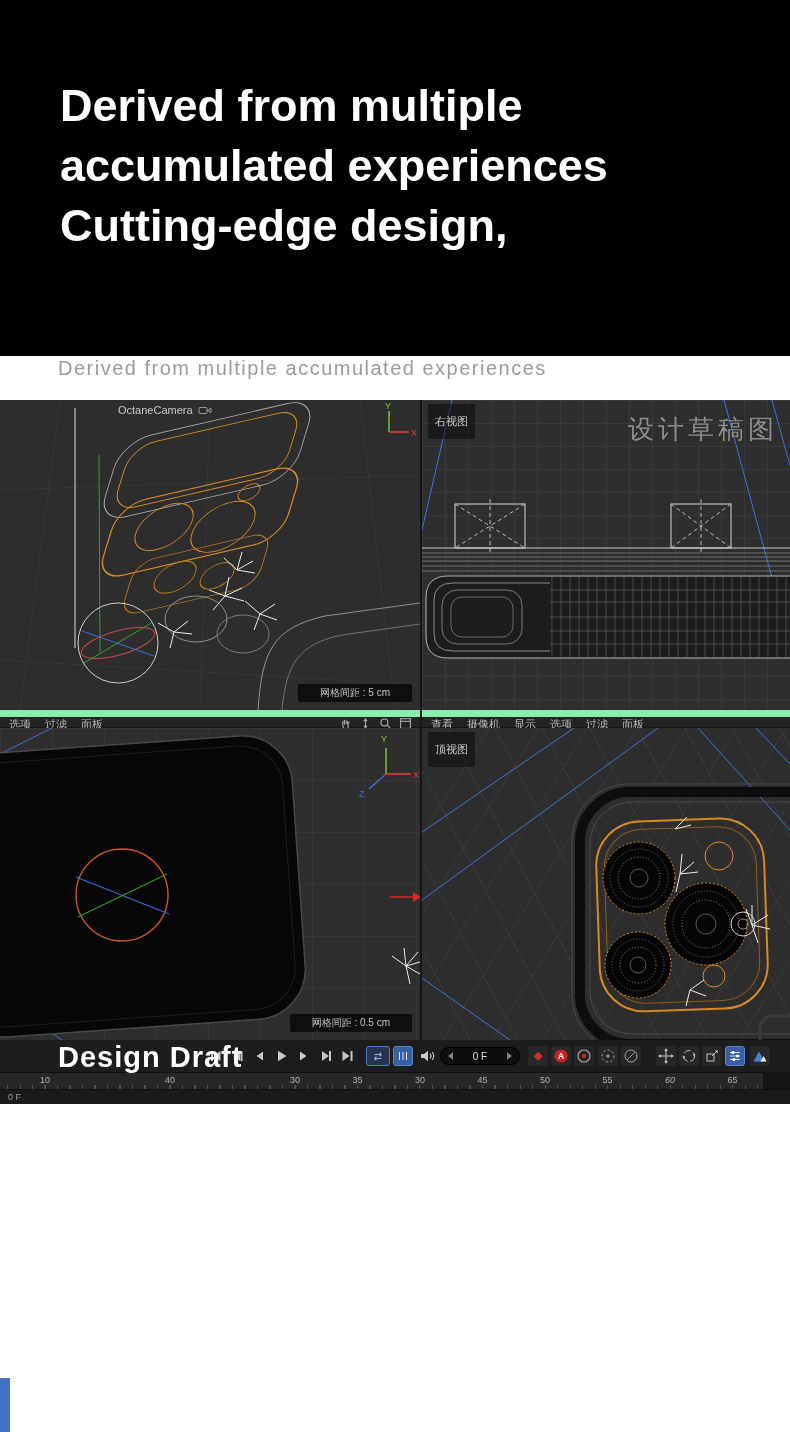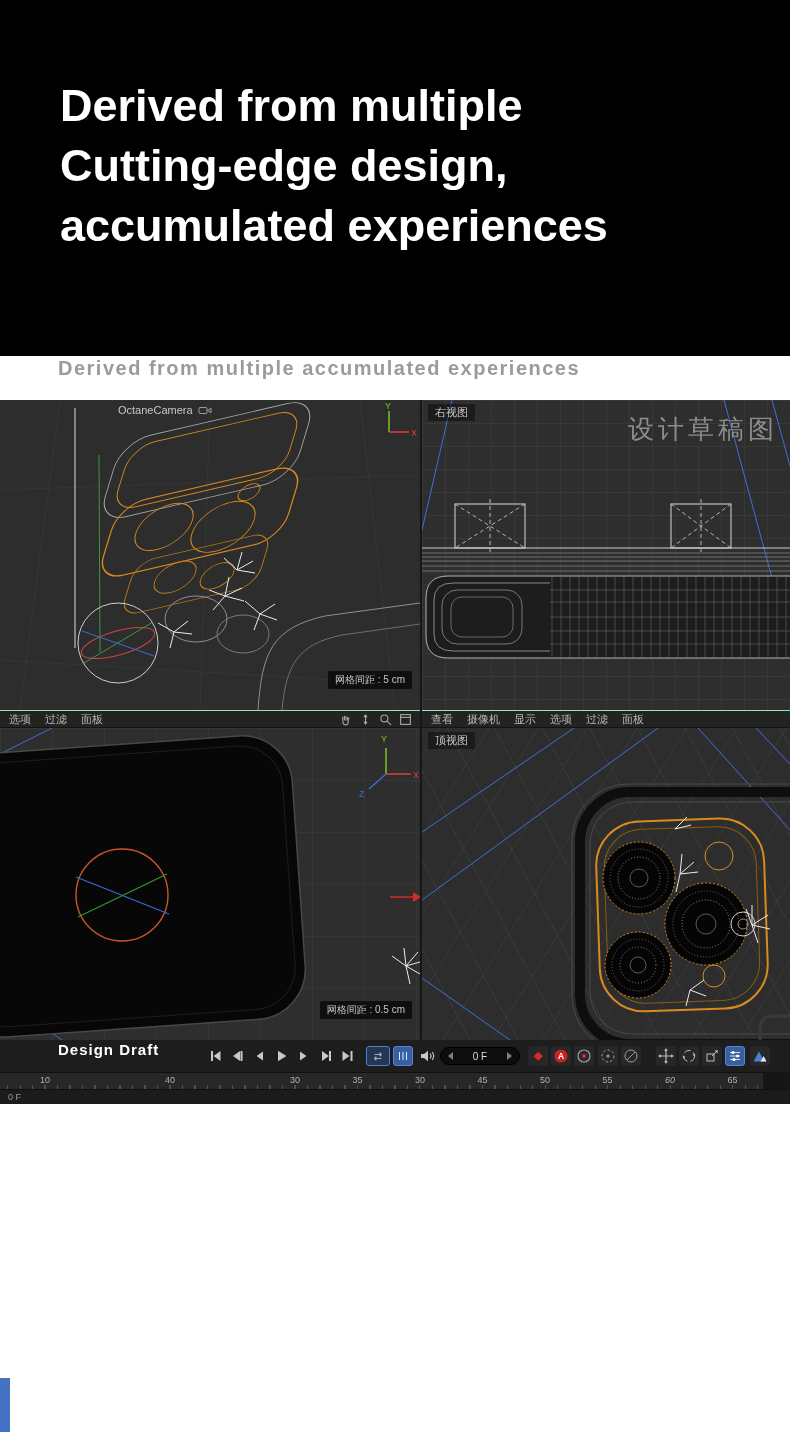--- a/index.html
+++ b/index.html
@@ -3,54 +3,54 @@
 <meta charset="utf-8">
 <style>
   *{margin:0;padding:0;box-sizing:border-box}
   html,body{background:#888}
   .page{position:relative;width:790px;height:1432px;margin:0 auto;background:#fff;
         font-family:"Liberation Sans",sans-serif;overflow:hidden}
 
   
   .hero{position:absolute;left:0;top:0;width:790px;height:356px;background:#000}
   .hero-title{position:absolute;left:60px;top:76px;color:#fff;font-size:45px;font-weight:700;line-height:60px}
-  .hero-sub{position:absolute;left:58px;top:357px;color:#9b9b9b;font-size:20px;letter-spacing:1.5px;font-weight:700}
+  .hero-sub{position:absolute;left:58px;top:357px;color:#9b9b9b;font-size:20px;letter-spacing:1.5px;font-weight:400}
 
   
   .workspace{position:absolute;left:0;top:400px;width:790px;height:704px;background:#161616}
   .vp{position:absolute;overflow:hidden;background:#2d2d2d}
   .vp > svg{position:absolute;left:0;top:0;display:block}
   .vp-tl{left:0;top:0;width:420px;height:310px}
   .vp-tr{left:422px;top:0;width:368px;height:310px;background-color:#2e2e2e;
          background-image:linear-gradient(#383838 1px,transparent 1px),linear-gradient(90deg,#383838 1px,transparent 1px);
          background-size:23px 23px}
   .vp-bl{left:0;top:328px;width:420px;height:312px;background-color:#2e2e2e;
          background-image:linear-gradient(#363636 1px,transparent 1px),linear-gradient(90deg,#363636 1px,transparent 1px);
          background-size:52px 52px}
   .vp-br{left:422px;top:328px;width:368px;height:312px;background-color:#2d2d2d;
          background-image:repeating-linear-gradient(62deg,#383838 0 1px,transparent 1px 42px),
                           repeating-linear-gradient(-58deg,#363636 0 1px,transparent 1px 42px)}
   .vp-label{position:absolute;left:6px;top:4px;background:rgba(12,12,12,.55);color:#c9c9c9;
-            font-size:11px;padding:1px 7px;border-radius:0}
+            font-size:11px;padding:10px 7px;border-radius:0}
   .watermark{position:absolute;right:12px;top:12px;color:#8d8d8d;font-size:26px;letter-spacing:4px;white-space:nowrap}
   .cam-label{position:absolute;left:118px;top:4px;display:flex;align-items:center;gap:5px;color:#c9c9c9;font-size:11px}
-  .grid-badge{position:absolute;right:8px;bottom:21px;background:rgba(8,8,8,.82);color:#c5c5c5;
-              font-size:10px;padding:2px 7px;border-radius:2px;white-space:nowrap}
-
-  .menubar{position:absolute;height:18px;background:#232323;display:flex;align-items:center;
-           font-size:11px;color:#b8b8b8;border-top:1px solid #86efac;border-bottom:1px solid #141414}
+  .grid-badge{position:absolute;right:8px;bottom:8px;background:rgba(8,8,8,.82);color:#c5c5c5;
+              font-size:10px;padding:2px 22px;border-radius:2px;white-space:nowrap}
+
+  .menubar{position:absolute;height:18px;background:#232323;display:flex;align-items:flex-start;
+           font-size:11px;color:#b8b8b8;border-top:7px solid #86efac;border-bottom:1px solid #141414}
   .menubar-left{left:0;top:310px;width:420px}
   .menubar-right{left:422px;top:310px;width:368px}
   .mitems{display:flex;gap:14px;padding-left:9px;flex:1}
   .mitem{cursor:default}
   .mb-icons{display:flex;gap:7px;align-items:center;padding-right:8px}
 
   
   .timeline{position:absolute;left:0;top:640px;width:790px;height:32px;background:#1d1d1d}
-  .tl-caption{position:absolute;left:58px;top:1px;color:#fff;font-size:15px;font-weight:700;
+  .tl-caption{position:absolute;left:58px;top:1px;color:#fff;font-size:29px;font-weight:700;
               letter-spacing:1px;white-space:nowrap;z-index:3}
   .transport{position:absolute;left:205px;top:5px;display:flex;gap:2px}
   .tbtn{width:20px;height:22px;display:flex;align-items:center;justify-content:center;border-radius:2px}
   .sqbtn{position:absolute;width:20px;height:20px;top:6px;background:#272727;border-radius:3px;
          display:flex;align-items:center;justify-content:center}
   .wbtn{width:24px}
   .blue{background:#27354f;border:1px solid #4a7fd4}
   .bluefill{background:#3a5f9e;border:1px solid #5585d6}
   .grp{position:absolute;top:6px;display:flex;gap:3px}
   .grp .sqbtn{position:static;top:auto}
@@ -72,22 +72,22 @@
 </style>
 </head>
 <body>
 
 <div class="page">
 
   <section class="hero">
     <div class="hero-title">
 
     <div class="hero-line">Derived from multiple</div>
+        <div class="hero-line">accumulated experiences</div>
         <div class="hero-line">Cutting-edge design,</div>
-        <div class="hero-line">accumulated experiences</div>
       </div>
     <div class="hero-sub">Derived from multiple accumulated experiences</div>
   </section>
 
   <section class="workspace">
 
     <div class="vp vp-tl">
       <svg width="420" height="310" viewBox="0 0 420 310">
         <g stroke="#363636">
           <line x1="60" y1="0" x2="20" y2="310"></line>

